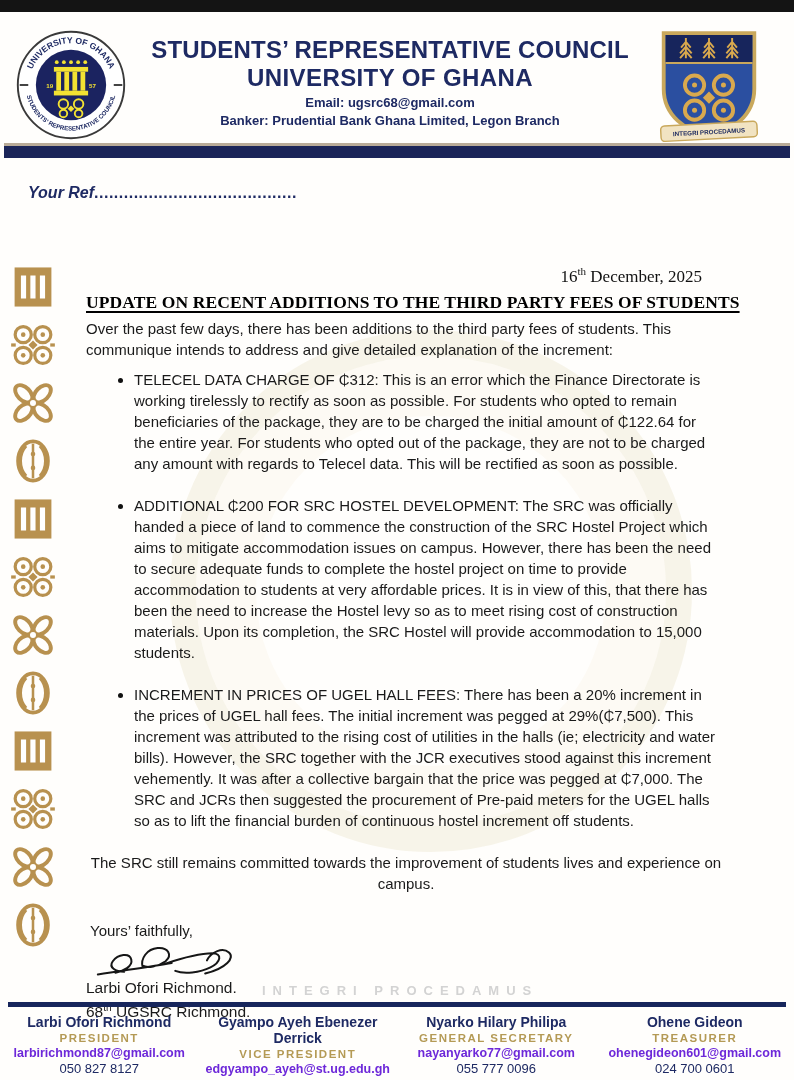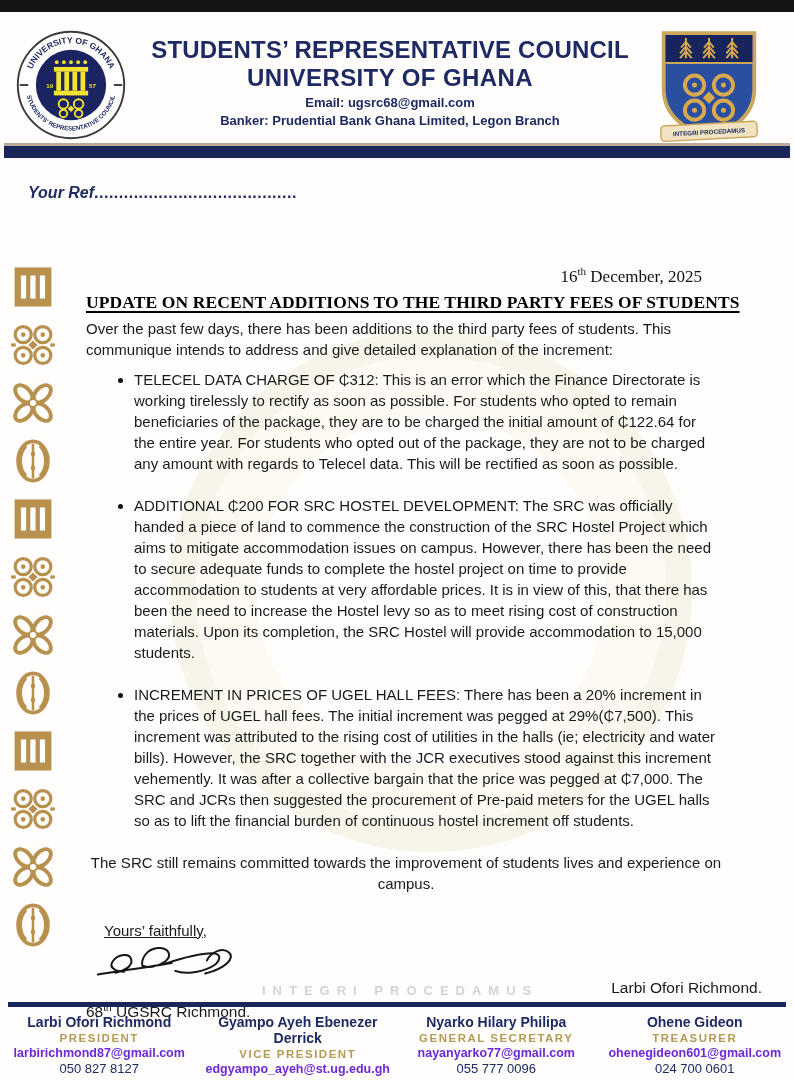--- a/index.html
+++ b/index.html
@@ -36,23 +36,23 @@
   .date-line{text-align:right;padding-right:60px;font-family:"Liberation Serif",serif;font-size:17px;color:#111;}
   sup{font-size:0.65em;}
   .title{font-family:"Liberation Serif",serif;font-size:17.5px;font-weight:bold;color:#000;margin:2px 0 3px 0;
          white-space:nowrap;text-decoration:underline;text-decoration-thickness:1.5px;text-underline-offset:3px;letter-spacing:0.1px;}
   .intro{margin:0 0 9px 0;max-width:652px;}
   .bullets{margin:0;padding-left:48px;list-style:disc;}
   .bullets li{max-width:586px;margin-bottom:21px;}
   .bullets li::marker{color:#111;}
   strong{font-weight:normal;}
   .closing{margin:1px 0 0 0;max-width:640px;text-align:center;}
-  .valediction{margin:26px 0 0 18px;text-decoration:underline;}
+  .valediction{margin:26px 0 0 4px;}
   .signature{margin:0;height:44px;}
-  .sig-name{margin-top:-8px;font-size:15.5px;text-align:right;}
+  .sig-name{margin-top:-8px;font-size:15.5px;}
   .sig-title{font-size:15.5px;margin-top:2px;}
   
   .footer-rule{position:absolute;left:8px;top:1002px;width:778px;height:5px;background:#17265c;}
   .footer{position:absolute;left:0;top:1014px;width:794px;display:flex;}
   .officer{width:25%;text-align:center;padding:0 6px;box-sizing:border-box;}
   .officer-name{font-weight:bold;color:#1e2a63;font-size:14px;}
   .officer-role{color:#b49a55;font-weight:bold;font-size:11.5px;letter-spacing:1.5px;margin:2px 0 2px 0;}
   .officer-email{color:#6d28d9;font-weight:bold;font-size:12.5px;}
   .officer-phone{color:#1e2a63;font-weight:normal;font-size:13px;margin-top:1px;}
   .defs-hidden{position:absolute;width:0;height:0;overflow:hidden;}

